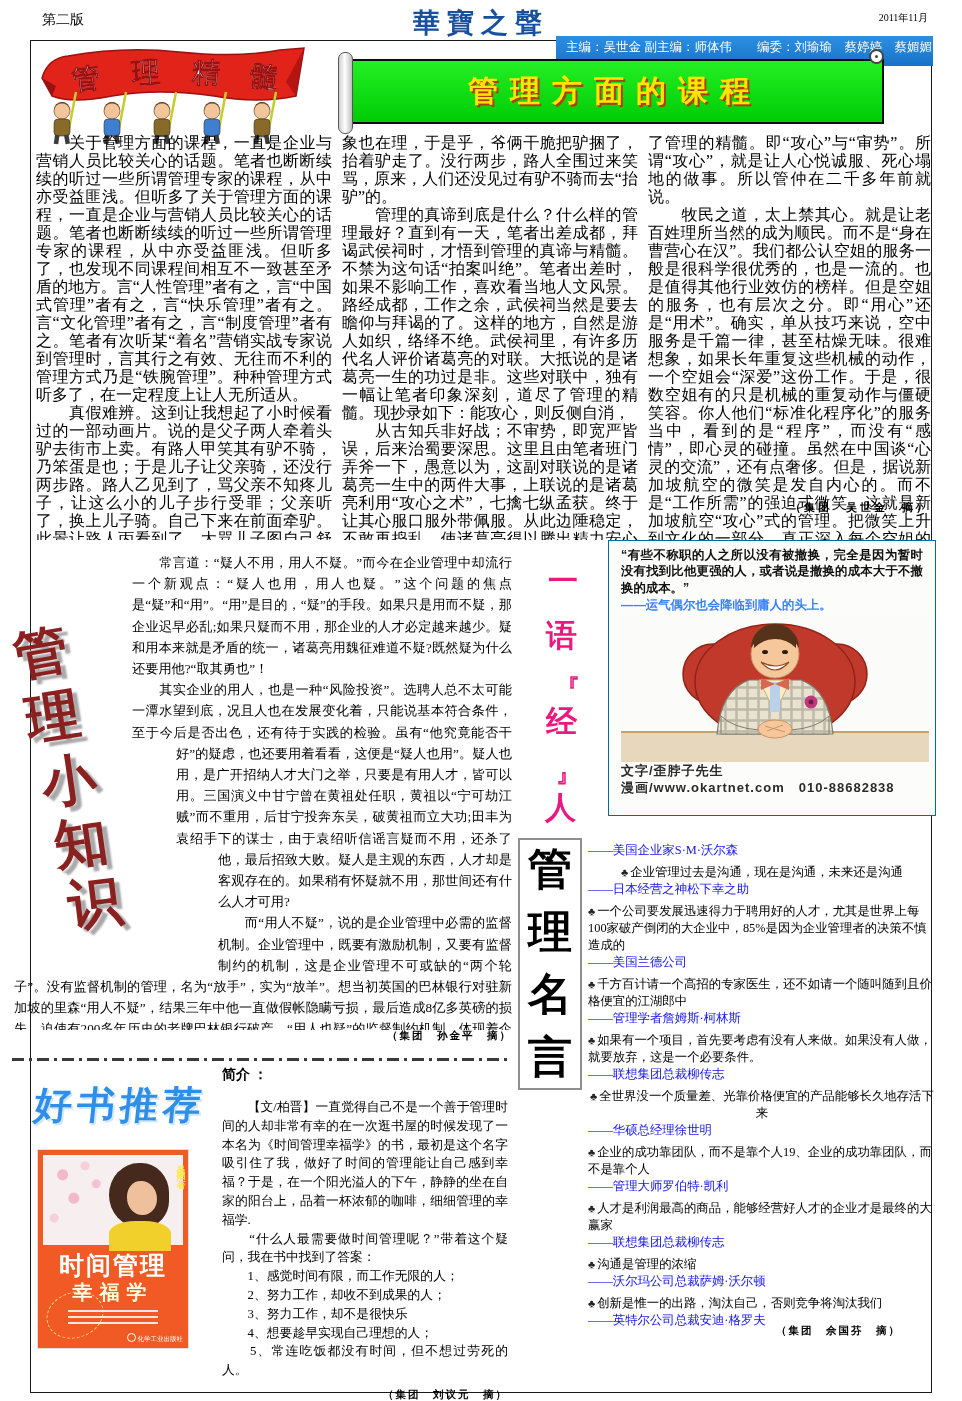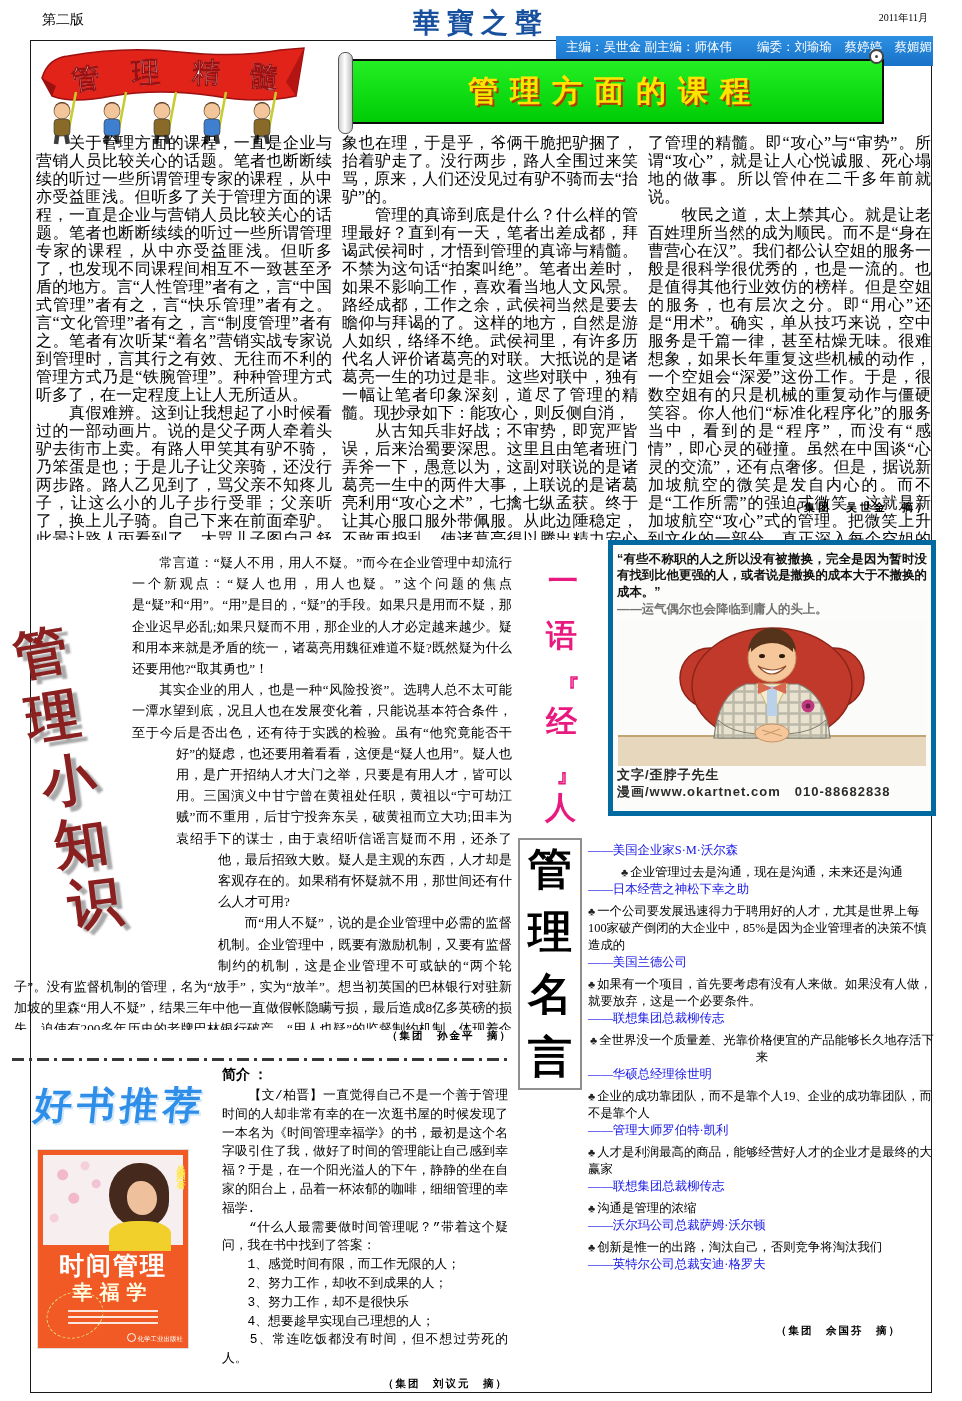--- a/index.html
+++ b/index.html
@@ -71,24 +71,24 @@
   .yy-char { position:absolute; color:#e8197f; font-weight:bold; line-height:1; }
   .yy0 { left:548px; top:566px; font-size:30px; }
   .yy1 { left:546px; top:620px; font-size:31px; }
   .yy2 { left:556px; top:676px; font-size:24px; }
   .yy3 { left:546px; top:706px; font-size:31px; }
   .yy4 { left:556px; top:762px; font-size:24px; }
   .yy5 { left:545px; top:792px; font-size:31px; }
 
   
   .cartoon-panel { position:absolute; left:608px; top:540px; width:328px; height:276px;
-          border:5px solid #0369a1; background:#fcfcfa; box-sizing:border-box; padding:6px 4px 4px;
+          border:1px solid #0369a1; background:#fcfcfa; box-sizing:border-box; padding:6px 12px 4px;
           font-family:"Liberation Sans",sans-serif; }
   .cartoon-quote { font-size:12.4px; font-weight:bold; line-height:16.4px; color:#101010; text-align:justify; }
-  .cartoon-moral { font-size:12.4px; font-weight:bold; color:#737373; margin-top:1px; }
+  .cartoon-moral { font-size:12.4px; font-weight:bold; color:#3b82f6; margin-top:1px; }
   .cartoon-art   { display:block; margin:2px auto 0; }
   .cartoon-credits { font-size:13px; font-weight:bold; color:#2b2b2b; letter-spacing:1px; line-height:17px; }
 
   
   .famous-box { position:absolute; left:518px; top:838px; width:64px; height:252px;
           border:2px solid #8f8f8f; box-sizing:border-box; display:flex; flex-direction:column;
           align-items:center; justify-content:space-between; padding:8px 0; background:#fff; }
   .famous-box span { font-size:44px; font-weight:900; line-height:1; }
   .quotes-list { position:absolute; left:588px; top:842px; width:348px;
           font-size:12.4px; line-height:17px; }
@@ -129,21 +129,21 @@
           background:repeating-linear-gradient(180deg, rgba(255,255,255,.85) 0 1.6px, transparent 1.6px 6px); }
   .cover-doodle { position:absolute; left:8px; bottom:10px; width:56px; height:44px;
           border:1.5px dashed rgba(226,255,150,.85); border-radius:50%; transform:rotate(-18deg); }
   .cover-publisher { position:absolute; right:5px; bottom:4px; color:#fff; font-size:6.5px; }
   .cover-logo { display:inline-block; width:7px; height:7px; border:1px solid #fff; border-radius:50%;
           vertical-align:-1px; margin-right:2px; }
 
   
   .intro { position:absolute; left:222px; top:1066px; width:286px; }
   .intro-heading { font-size:14px; font-weight:bold; }
-  .intro-body { font-size:12.8px; line-height:18.8px; text-align:justify; white-space:pre-wrap; margin-top:3px;font-family:Liberation Mono, monospace; }
+  .intro-body { font-size:12.8px; line-height:18.8px; text-align:justify; white-space:pre-wrap; margin-top:14px; }
   .intro-attrib { text-align:right; font-size:10.5px; font-weight:bold; letter-spacing:2px; margin-top:8px; }
 </style>
 </head>
 <body>
 
 <div class="page">
 
   <div class="hdr-edition">第二版</div>
   <div class="masthead">華寶之聲</div>
   <div class="hdr-date">2011年11月</div>
@@ -303,20 +303,24 @@
     </div>
     <div class="quote-item">
       <div class="quote-text qc"><span class="quote-bullet">♣</span><span>企业管理过去是沟通，现在是沟通，未来还是沟通</span></div>
       <div class="quote-src">——日本经营之神松下幸之助</div>
     </div>
     <div class="quote-item">
       <div class="quote-text"><span class="quote-bullet">♣</span><span>一个公司要发展迅速得力于聘用好的人才，尤其是世界上每100家破产倒闭的大企业中，85%是因为企业管理者的决策不慎造成的</span></div>
       <div class="quote-src">——美国兰德公司</div>
     </div>
     <div class="quote-item">
+      <div class="quote-text"><span class="quote-bullet">♣</span><span>千方百计请一个高招的专家医生，还不如请一个随叫随到且价格便宜的江湖郎中</span></div>
+      <div class="quote-src">——管理学者詹姆斯·柯林斯</div>
+    </div>
+    <div class="quote-item">
       <div class="quote-text"><span class="quote-bullet">♣</span><span>如果有一个项目，首先要考虑有没有人来做。如果没有人做，就要放弃，这是一个必要条件。</span></div>
       <div class="quote-src">——联想集团总裁柳传志</div>
     </div>
     <div class="quote-item">
       <div class="quote-text qc"><span class="quote-bullet">♣</span><span>全世界没一个质量差、光靠价格便宜的产品能够长久地存活下来</span></div>
       <div class="quote-src">——华硕总经理徐世明</div>
     </div>
     <div class="quote-item">
       <div class="quote-text"><span class="quote-bullet">♣</span><span>企业的成功靠团队，而不是靠个人19、企业的成功靠团队，而不是靠个人</span></div>
       <div class="quote-src">——管理大师罗伯特·凯利</div>

